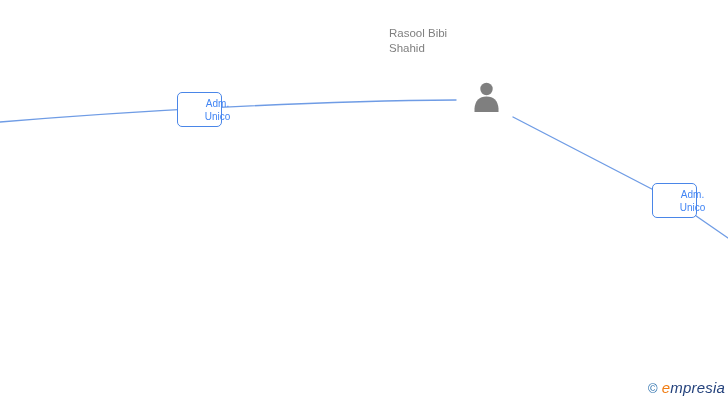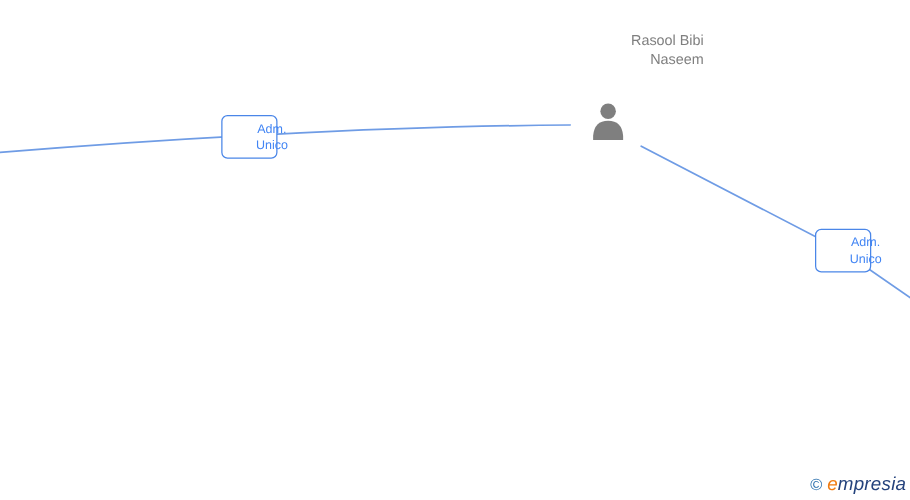--- a/index.html
+++ b/index.html
@@ -22,24 +22,24 @@
     pointer-events: none;
   }
   .edges path {
     fill: none;
     stroke: var(--edge-color, #6f9ce5);
     stroke-width: 1.4;
     stroke-linecap: round;
   }
   .person-name {
     position: absolute;
-    left: 423px;
+    left: 389px;
     top: 26px;
     width: 140px;
-    text-align: right;
+    text-align: left;
     font-size: 11.5px;
     line-height: 15px;
     color: var(--name-color, #7f7f7f);
   }
   .person-icon {
     position: absolute;
     left: 473px;
     top: 82px;
     width: 27px;
     height: 30px;
@@ -101,21 +101,21 @@
 <div class="canvas">
 
   <svg class="edges" width="728" height="400" viewBox="0 0 728 400" aria-hidden="true">
     <path d="M 0,122 C 120,112 300,101 456,100"></path>
     <path d="M 513,117 L 673,200"></path>
     <path d="M 673,200 L 728,238"></path>
   </svg>
 
   <div class="person-name">
     <div>Rasool Bibi</div>
-    <div>Naseem</div>
+    <div>Shahid</div>
   </div>
 
   <span class="person-icon">
     <svg viewBox="0 0 27 30">
       <circle cx="13.5" cy="7" r="6.2"></circle>
       <path d="M 1.5,30 L 1.5,26.5 Q 2.5,14.5 13.5,14.5 Q 24.5,14.5 25.5,26.5 L 25.5,30 Z"></path>
     </svg>
   </span>
 
   <div class="role-box role-box-left">

